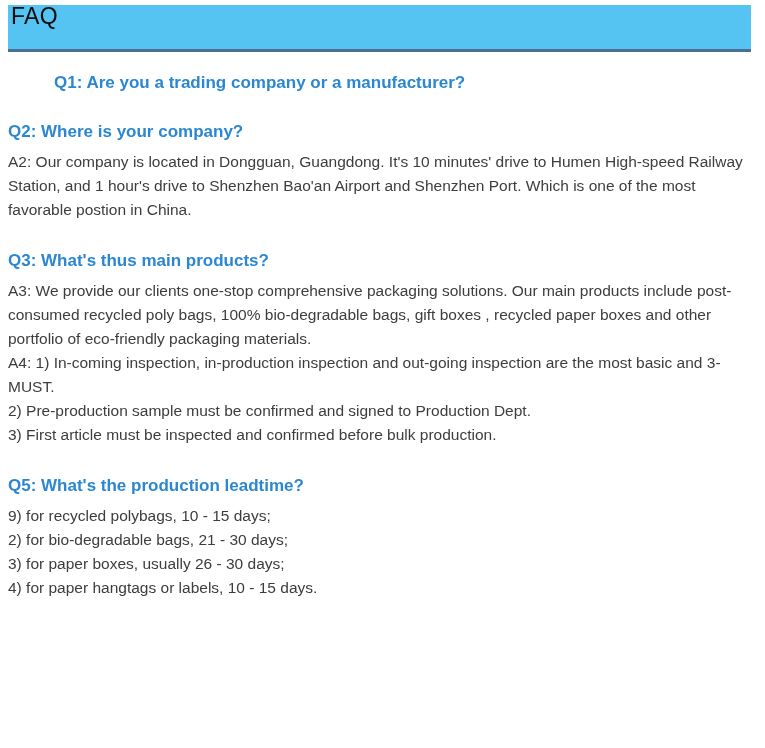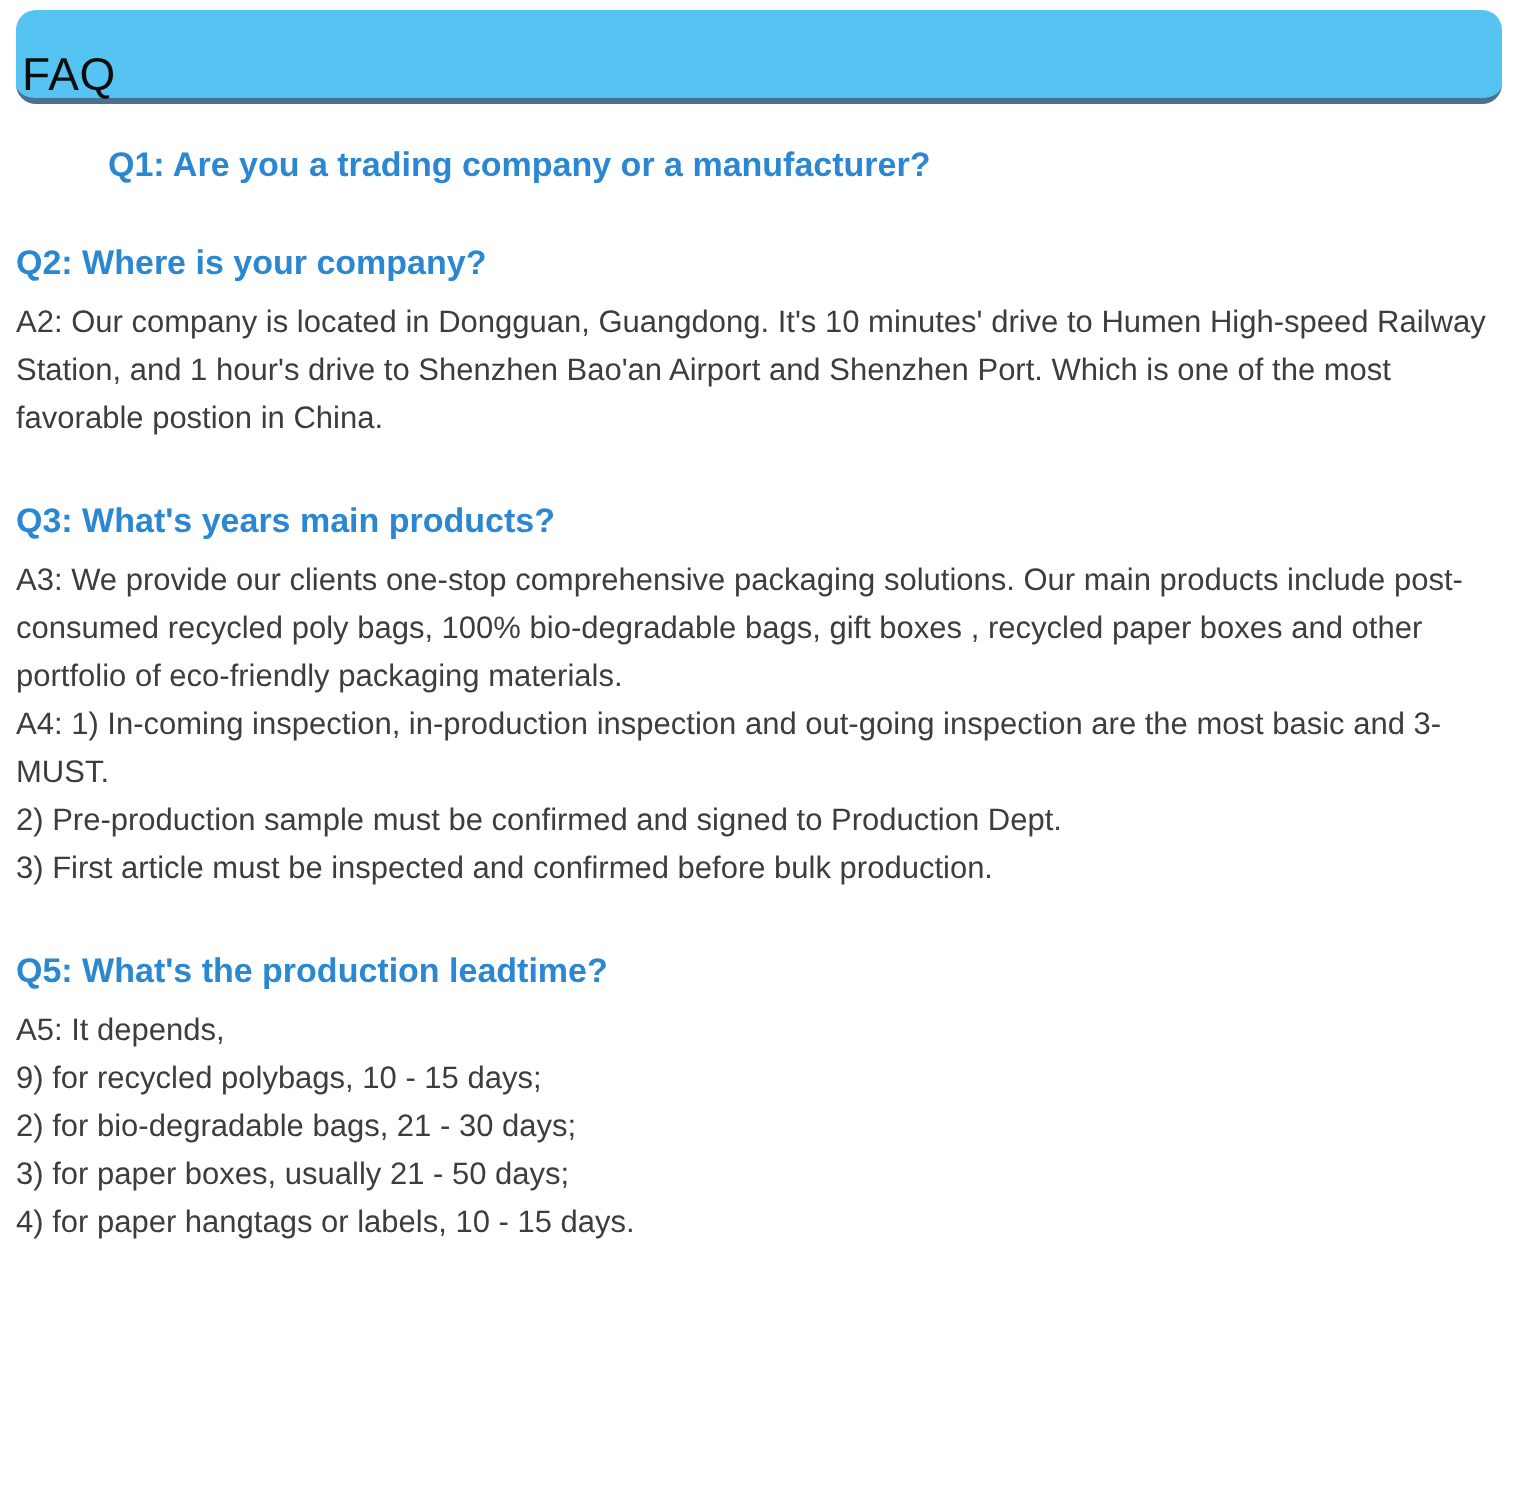--- a/index.html
+++ b/index.html
@@ -15,22 +15,21 @@
     min-height:748px;
     background:#ffffff;
     font-family:"Liberation Sans", sans-serif;
   }
   .header-bar{
     margin:5px 14px 0 8px;
     height:47px;
     background:var(--bar);
     border-bottom:3px solid var(--bar-border);
     display:flex;
-    align-items:flex-end;
-    border-radius:10px;
+    align-items:flex-start;
   }
   .header-title{
     margin:0;
     padding-left:3px;
     font-size:23px;
     line-height:1;
     font-weight:400;
     color:#0d0d0d;
     letter-spacing:0.3px;
   }
@@ -68,37 +67,36 @@
   </section>
 
   <section class="faq-item">
     <h2 class="faq-question">Q2: Where is your company?</h2>
     <div class="faq-answer">
         <p class="answer-line">A2: Our company is located in Dongguan, Guangdong. It's 10 minutes' drive to Humen High-speed Railway Station, and 1 hour's drive to Shenzhen Bao'an Airport and Shenzhen Port. Which is one of the most favorable postion in China.</p>
       </div>
   </section>
 
   <section class="faq-item">
-    <h2 class="faq-question">Q3: What's years main products?</h2>
+    <h2 class="faq-question">Q3: What's thus main products?</h2>
     <div class="faq-answer">
         <p class="answer-line">A3: We provide our clients one-stop comprehensive packaging solutions. Our main products include post-consumed recycled poly bags, 100% bio-degradable bags, gift boxes , recycled paper boxes and other portfolio of eco-friendly packaging materials.</p>
       </div>
   </section>
 
   <section class="faq-item">
     <div class="faq-answer">
         <p class="answer-line">A4: 1) In-coming inspection, in-production inspection and out-going inspection are the most basic and 3-MUST.</p>
         <p class="answer-line">2) Pre-production sample must be confirmed and signed to Production Dept.</p>
         <p class="answer-line">3) First article must be inspected and confirmed before bulk production.</p>
       </div>
   </section>
 
   <section class="faq-item">
     <h2 class="faq-question">Q5: What's the production leadtime?</h2>
     <div class="faq-answer">
-        <p class="answer-line">A5: It depends,</p>
         <p class="answer-line">9) for recycled polybags, 10 - 15 days;</p>
         <p class="answer-line">2) for bio-degradable bags, 21 - 30 days;</p>
-        <p class="answer-line">3) for paper boxes, usually 21 - 50 days;</p>
+        <p class="answer-line">3) for paper boxes, usually 26 - 30 days;</p>
         <p class="answer-line">4) for paper hangtags or labels, 10 - 15 days.</p>
       </div>
   </section>
 </main>
 
 </body></html>

